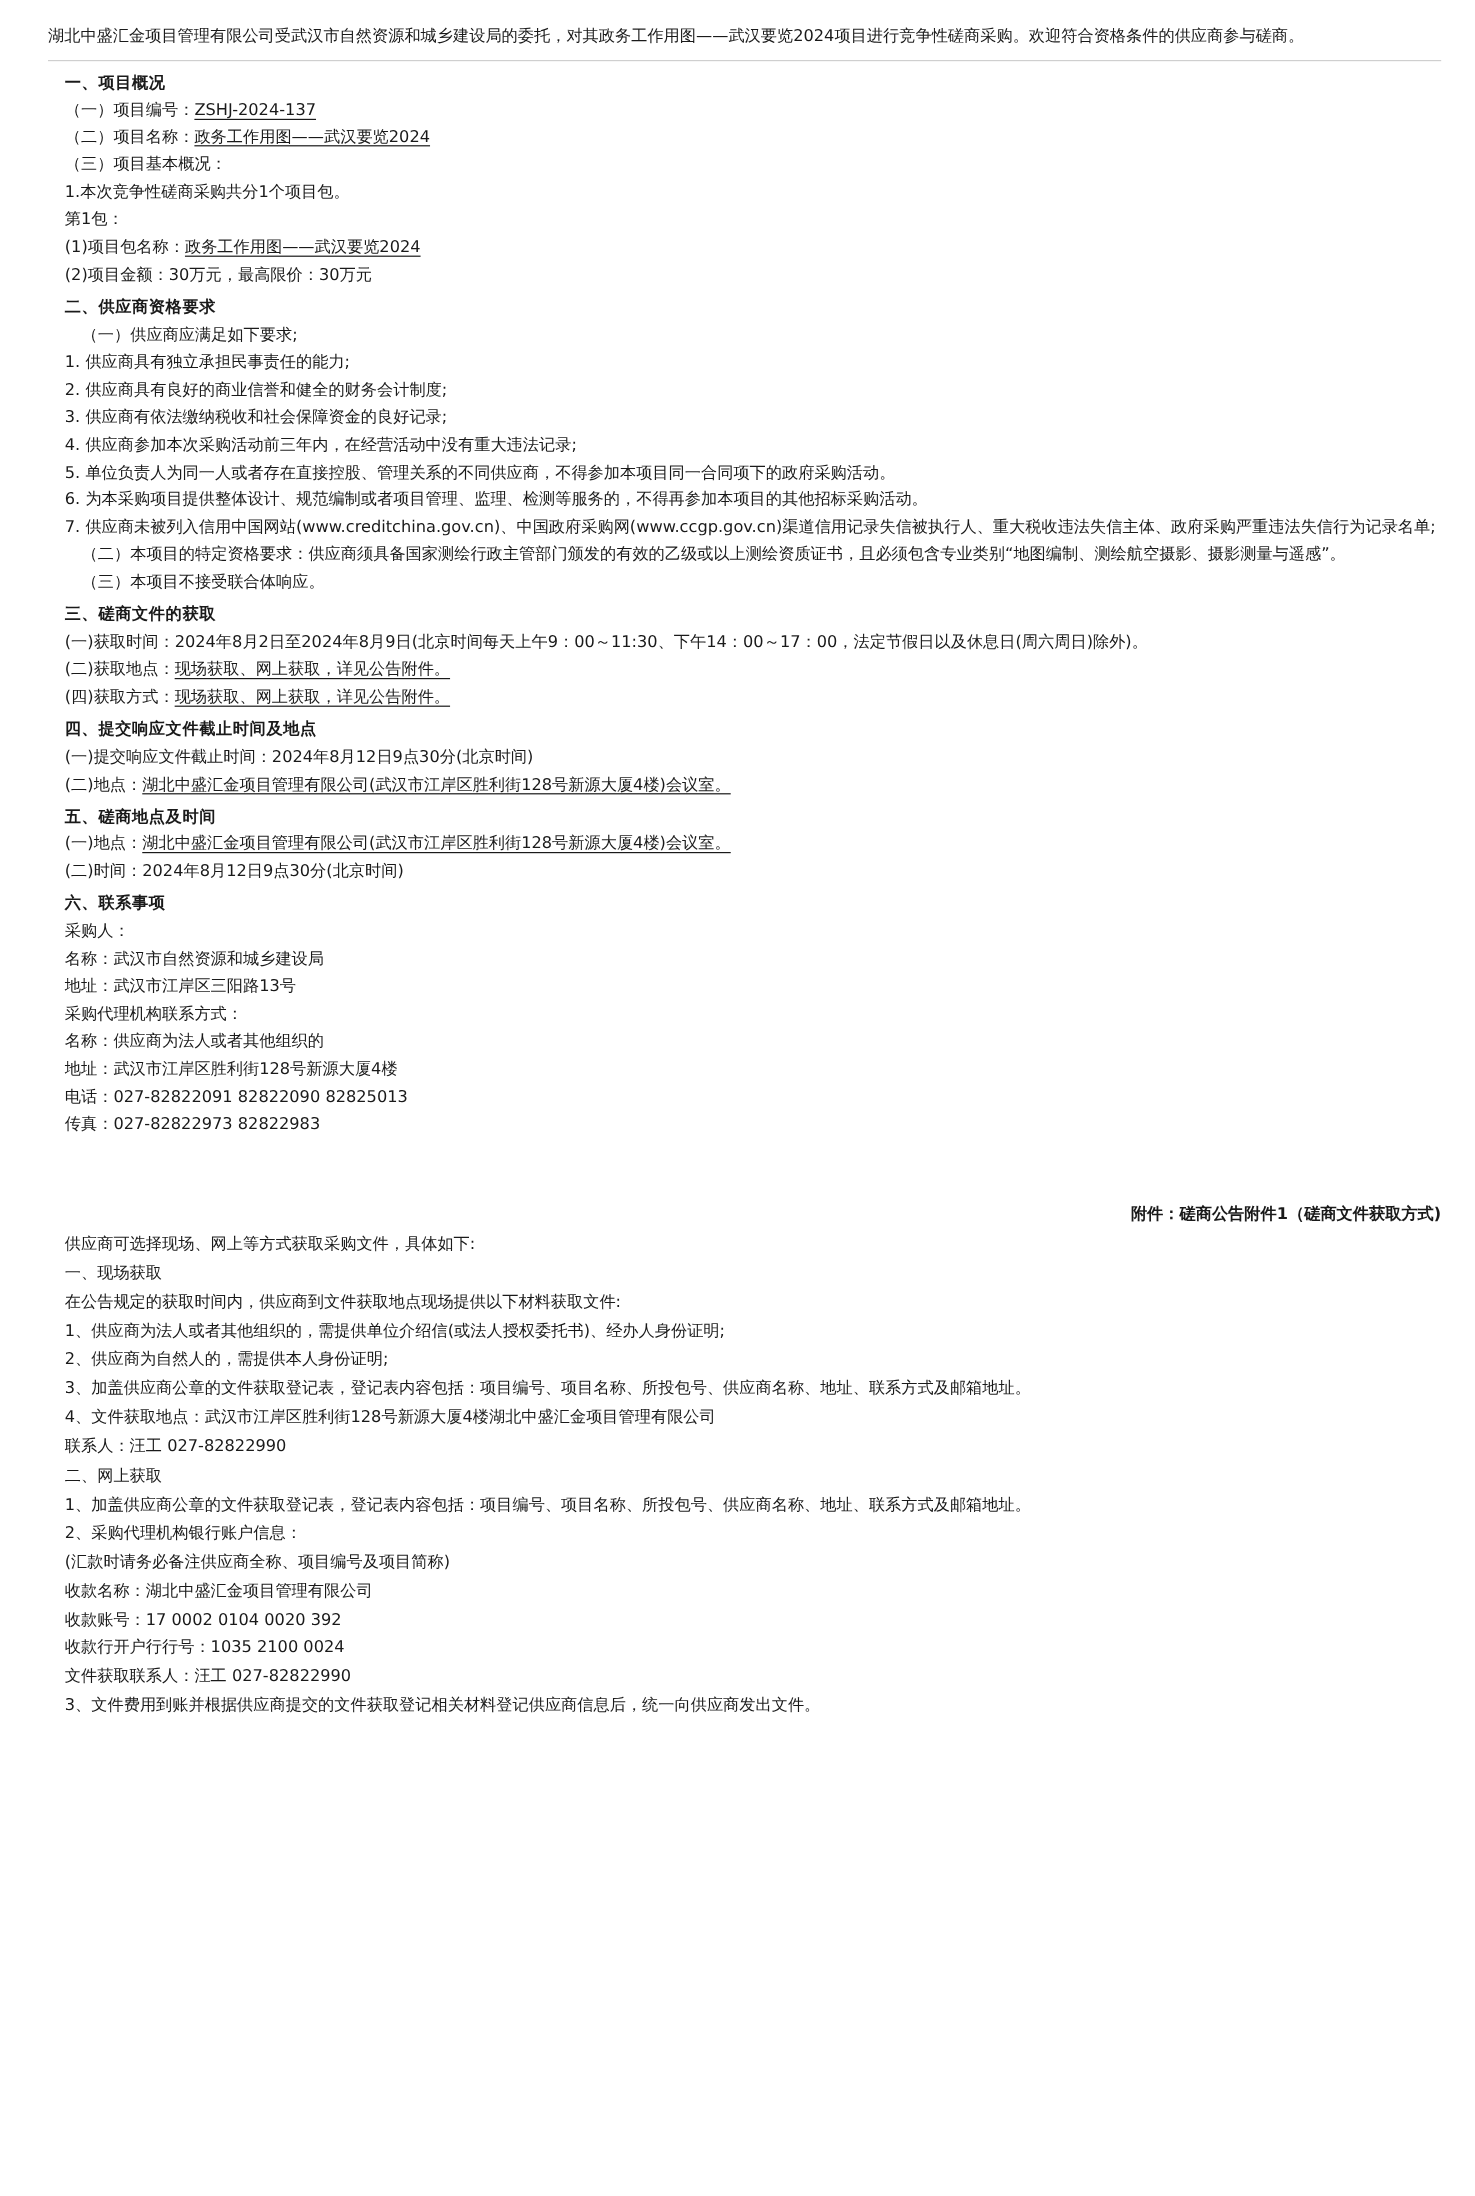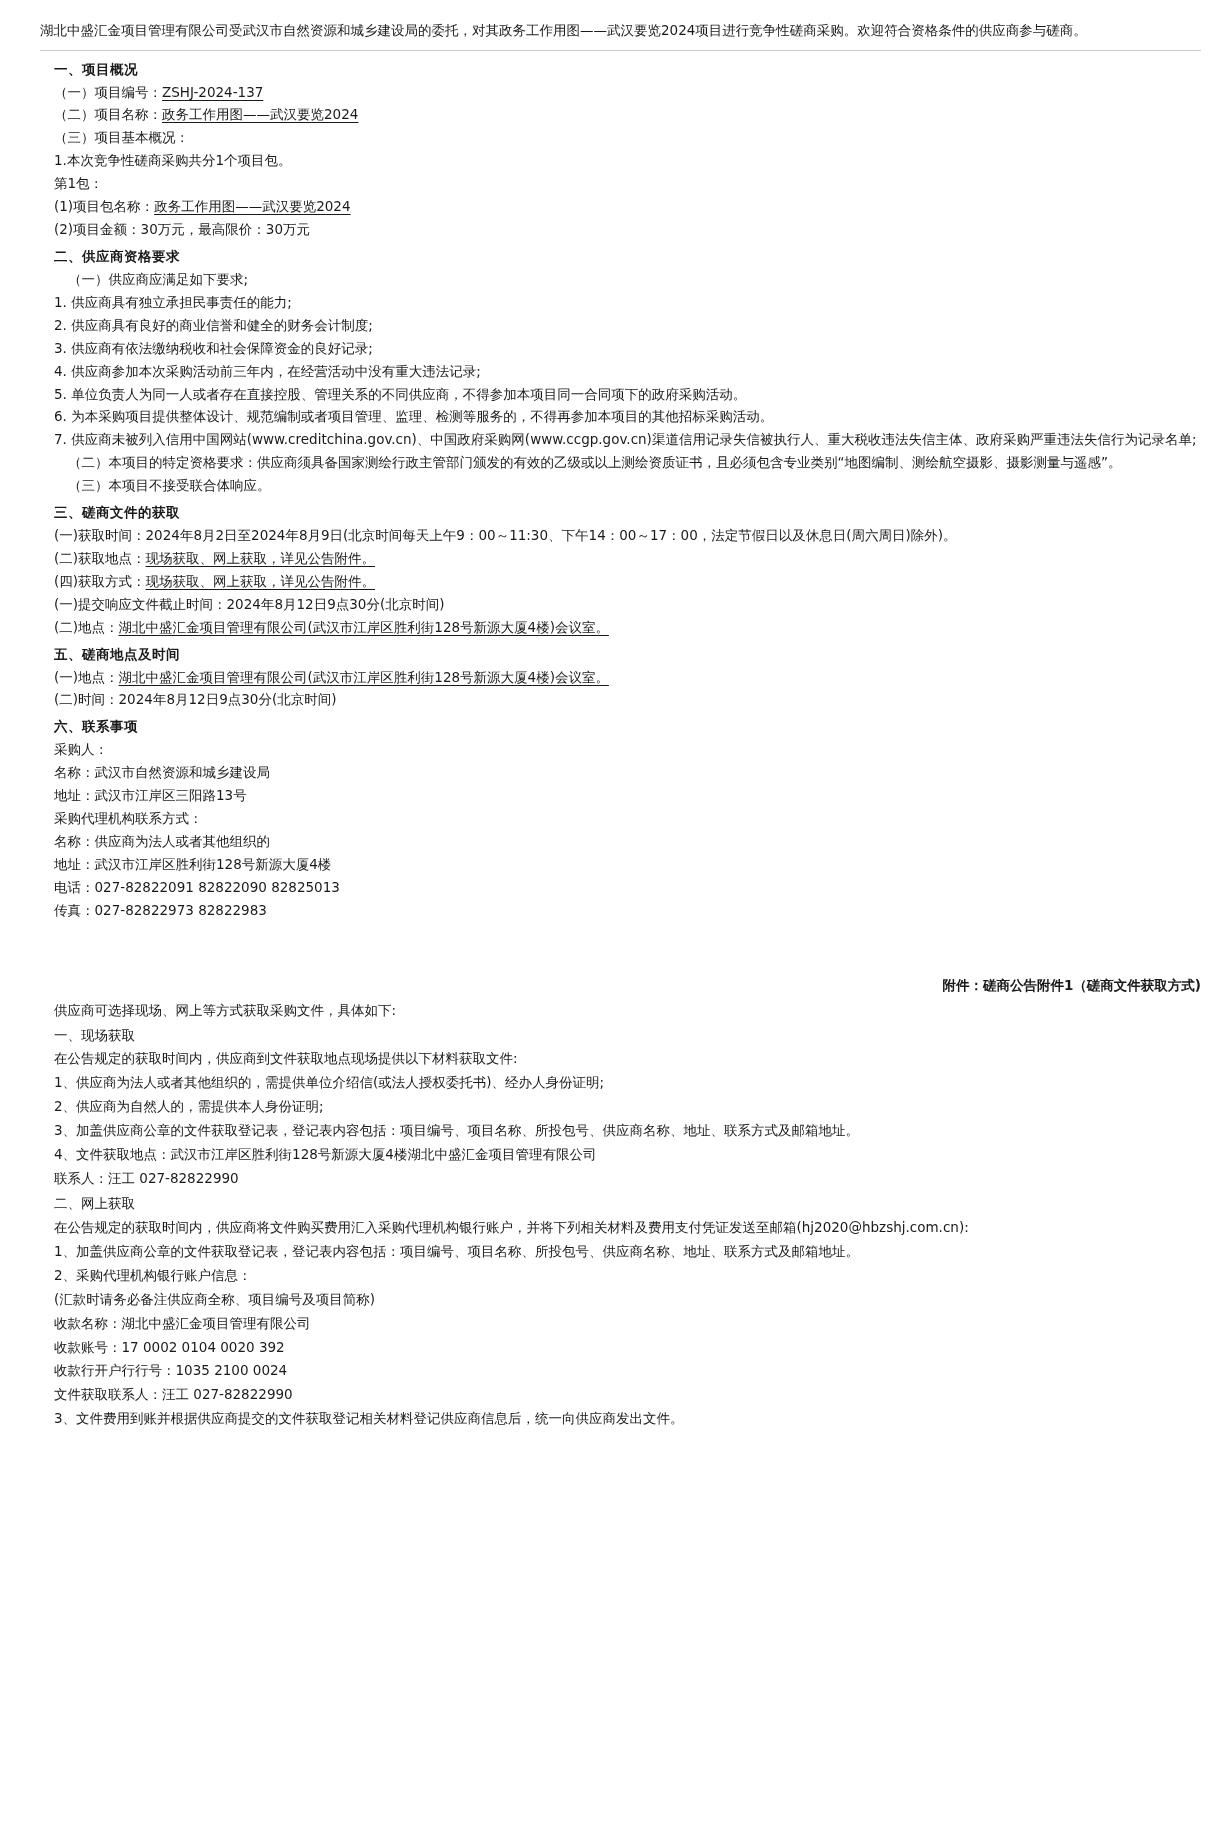--- a/index.html
+++ b/index.html
@@ -28,20 +28,21 @@
   }
   .hr {
     border: none;
     border-top: 1px solid #cfcfcf;
     margin: 8px 0 8px 0;
   }
   .sec-head {
     font-weight: bold;
     margin: 6px 0 2px 14px;
     letter-spacing: 0.5px;
+    font-family: Liberation Serif, serif;
   }
   .line {
     margin: 2px 0 2px 14px;
     text-align: justify;
   }
   .line.indent2 { margin-left: 28px; }
   .u {
     text-decoration: underline;
     text-underline-offset: 3px;
   }
@@ -95,20 +96,21 @@
   </div>
 
   <div>
     <div class="sec-head">三、磋商文件的获取</div>
     <div class="line">(一)获取时间：2024年8月2日至2024年8月9日(北京时间每天上午9：00～11:30、下午14：00～17：00，法定节假日以及休息日(周六周日)除外)。</div>
     <div class="line">(二)获取地点：<span class="u">现场获取、网上获取，详见公告附件。</span></div>
     <div class="line">(四)获取方式：<span class="u">现场获取、网上获取，详见公告附件。</span></div>
   </div>
 
   <div>
+    <div class="sec-head">四、提交响应文件截止时间及地点</div>
     <div class="line">(一)提交响应文件截止时间：2024年8月12日9点30分(北京时间)</div>
     <div class="line">(二)地点：<span class="u">湖北中盛汇金项目管理有限公司(武汉市江岸区胜利街128号新源大厦4楼)会议室。</span></div>
   </div>
 
   <div>
     <div class="sec-head">五、磋商地点及时间</div>
     <div class="line">(一)地点：<span class="u">湖北中盛汇金项目管理有限公司(武汉市江岸区胜利街128号新源大厦4楼)会议室。</span></div>
     <div class="line">(二)时间：2024年8月12日9点30分(北京时间)</div>
   </div>
 
@@ -132,21 +134,20 @@
 
     <div class="sub-head">一、现场获取</div>
     <div class="para">在公告规定的获取时间内，供应商到文件获取地点现场提供以下材料获取文件:</div>
     <div class="para">1、供应商为法人或者其他组织的，需提供单位介绍信(或法人授权委托书)、经办人身份证明;</div>
     <div class="para">2、供应商为自然人的，需提供本人身份证明;</div>
     <div class="para">3、加盖供应商公章的文件获取登记表，登记表内容包括：项目编号、项目名称、所投包号、供应商名称、地址、联系方式及邮箱地址。</div>
     <div class="para">4、文件获取地点：武汉市江岸区胜利街128号新源大厦4楼湖北中盛汇金项目管理有限公司</div>
     <div class="para">联系人：汪工 027-82822990</div>
 
     <div class="sub-head">二、网上获取</div>
-    <div class="para">在公告规定的获取时间内，供应商将文件购买费用汇入采购代理机构银行账户，并将下列相关材料及费用支付凭证发送至邮箱(hj2020@hbzshj.com.cn):</div>
     <div class="para">1、加盖供应商公章的文件获取登记表，登记表内容包括：项目编号、项目名称、所投包号、供应商名称、地址、联系方式及邮箱地址。</div>
     <div class="para">2、采购代理机构银行账户信息：</div>
     <div class="para">(汇款时请务必备注供应商全称、项目编号及项目简称)</div>
     <div class="para">收款名称：湖北中盛汇金项目管理有限公司</div>
     <div class="para">收款账号：17 0002 0104 0020 392</div>
     <div class="para">收款行开户行行号：1035 2100 0024</div>
     <div class="para">文件获取联系人：汪工 027-82822990</div>
     <div class="para">3、文件费用到账并根据供应商提交的文件获取登记相关材料登记供应商信息后，统一向供应商发出文件。</div>
   </div>
 

